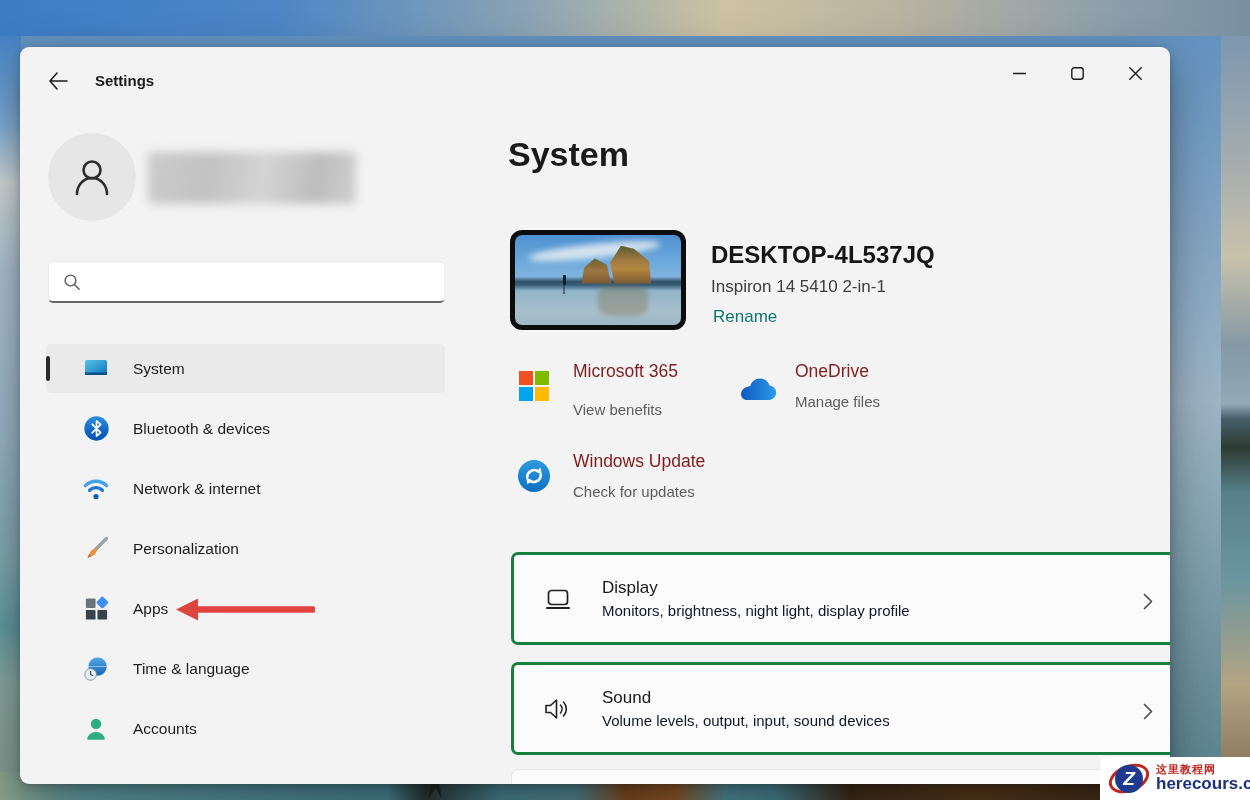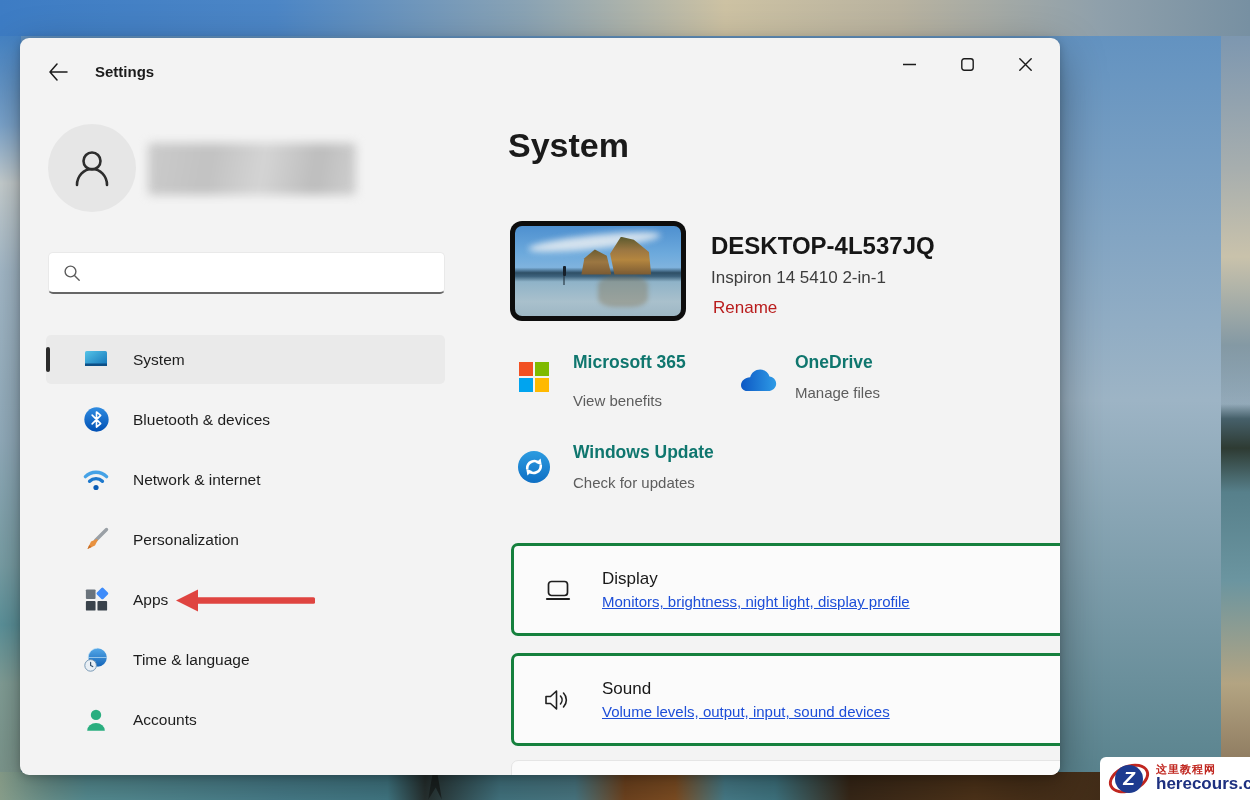--- a/index.html
+++ b/index.html
@@ -15,21 +15,21 @@
   .wp-left { left:0; top:36px; width:21px; height:736px;
     background:linear-gradient(180deg,#4583c4 0%,#7fa9d2 12%,#cdd5d6 20%,#a9bfcf 32%,#97b2c2 55%,#7da4ab 72%,#5f97a0 80%,#86a39b 88%,#7f9a90 100%); }
   .wp-right { left:1221px; top:36px; width:29px; height:736px;
     background:linear-gradient(180deg,#7d97b0 0%,#a7aeae 18%,#c9c2ab 30%,#8499a4 42%,#55697023 50%,#46606a 52%,#2e3b33 56%,#57808b 62%,#6b95a0 74%,#b3a482 88%,#8a765c 100%); }
   .wp-bottom { left:0; top:772px; width:1250px; height:28px;
     background:linear-gradient(90deg,#8aa08c 0%,#5e9aa0 7%,#4e8896 22%,#47828f 31%,#2a3433 34%,#497f8c 40%,#50828e 46%,#7a4a22 50%,#8a5526 54%,#4e8896 58%,#457f8c 62%,#3d2b1a 68%,#55381c 78%,#3a2817 92%,#2f2113 100%); }
   .figure-reflection { position:absolute; left:428px; top:772px; width:14px; height:28px;
     background:#1d2524; filter:blur(1px); clip-path:polygon(35% 0,65% 0,100% 100%,55% 55%,0 100%); }
 
   
-  .win { position:absolute; left:20px; top:38px; width:1040px; height:737px;
+  .win { position:absolute; left:20px; top:47px; width:1150px; height:737px;
     background:#f3f3f3; border-radius:9px; overflow:hidden;
     box-shadow:0 16px 45px rgba(0,0,0,.38), 0 2px 8px rgba(0,0,0,.22);padding-left:32px; }
 
   
   .titlebar { position:absolute; left:0; top:0; right:0; height:46px; }
   .back-btn { position:absolute; left:26px; top:22px; width:24px; height:24px;
     display:flex; align-items:center; justify-content:center; cursor:pointer; }
   .tb-title { position:absolute; left:75px; top:25px; font-size:15px; font-weight:700; color:#1b1b1b; }
   .tb-controls { position:absolute; right:6px; top:8px; display:flex; }
   .tb-btn { width:58px; height:36px; display:flex; align-items:center; justify-content:center; }
@@ -72,33 +72,33 @@
   .rock-small { position:absolute; left:40%; top:26%; width:18%; height:28%;
     background:linear-gradient(180deg,#6b5c30 0%,#9c7742 50%,#7a5a33 100%);
     clip-path:polygon(0 100%,10% 35%,45% 0,85% 25%,100% 100%); }
   .rock-reflect { position:absolute; left:50%; top:56%; width:30%; height:34%;
     background:#7e6a44; opacity:.35; filter:blur(2px); border-radius:30%; }
   .person { position:absolute; left:29%; top:44%; width:3px; height:10px; background:#16202a; border-radius:1px; }
   .person-reflect { position:absolute; left:29%; top:55%; width:2px; height:9px; background:#2a3a46; opacity:.6; }
 
   .device-name { position:absolute; left:691px; top:194px; font-size:24px; font-weight:700; color:#161616; }
   .device-model { position:absolute; left:691px; top:230px; font-size:17px; color:#3d3d3d; }
-  .rename-link { position:absolute; left:693px; top:260px; font-size:17px; color:#b91c1c; cursor:pointer; }
+  .rename-link { position:absolute; left:693px; top:260px; font-size:17px; color:#0f766e; cursor:pointer; }
 
   .ql-icon { position:absolute; display:flex; align-items:center; justify-content:center; }
-  .ql-title { position:absolute; font-size:17.5px; font-weight:700; color:#0f766e; cursor:pointer; }
+  .ql-title { position:absolute; font-size:17.5px; font-weight:400; color:#7f1d1d; cursor:pointer; }
   .ql-sub { position:absolute; font-size:15px; color:#5d5d5d; cursor:pointer; }
 
   .card { position:absolute; left:491px; width:673px; height:93px; background:#fbfbfb;
     border:3px solid #15803d; border-radius:7px; display:flex; align-items:center; cursor:pointer; }
   .card-ic { width:32px; height:32px; margin-left:28px; margin-right:28px; flex:0 0 auto;
     display:flex; align-items:center; justify-content:center; }
   .card-text { display:flex; flex-direction:column; gap:4px; }
   .card-title { font-size:17px; color:#191919; }
-  .card-sub { font-size:15px; color:#1d4ed8;text-decoration:underline; }
+  .card-sub { font-size:15px; color:#0f172a; }
   .card-chevron { position:absolute; right:28px; top:38px; }
   .card-partial { position:absolute; left:491px; top:722px; width:673px; height:40px;
     background:#fbfbfb; border:1px solid #e5e5e5; border-radius:7px; }
 
   .scroll-thumb { position:absolute; left:1194px; top:150px; width:4px; height:112px;
     background:#8f8f8f; border-radius:2px; }
 
   
   .watermark { position:absolute; left:1100px; top:757px; width:150px; height:43px; z-index:9;
     background:#ffffff; border-radius:6px 0 0 0; display:flex; align-items:center; padding-left:6px; }

